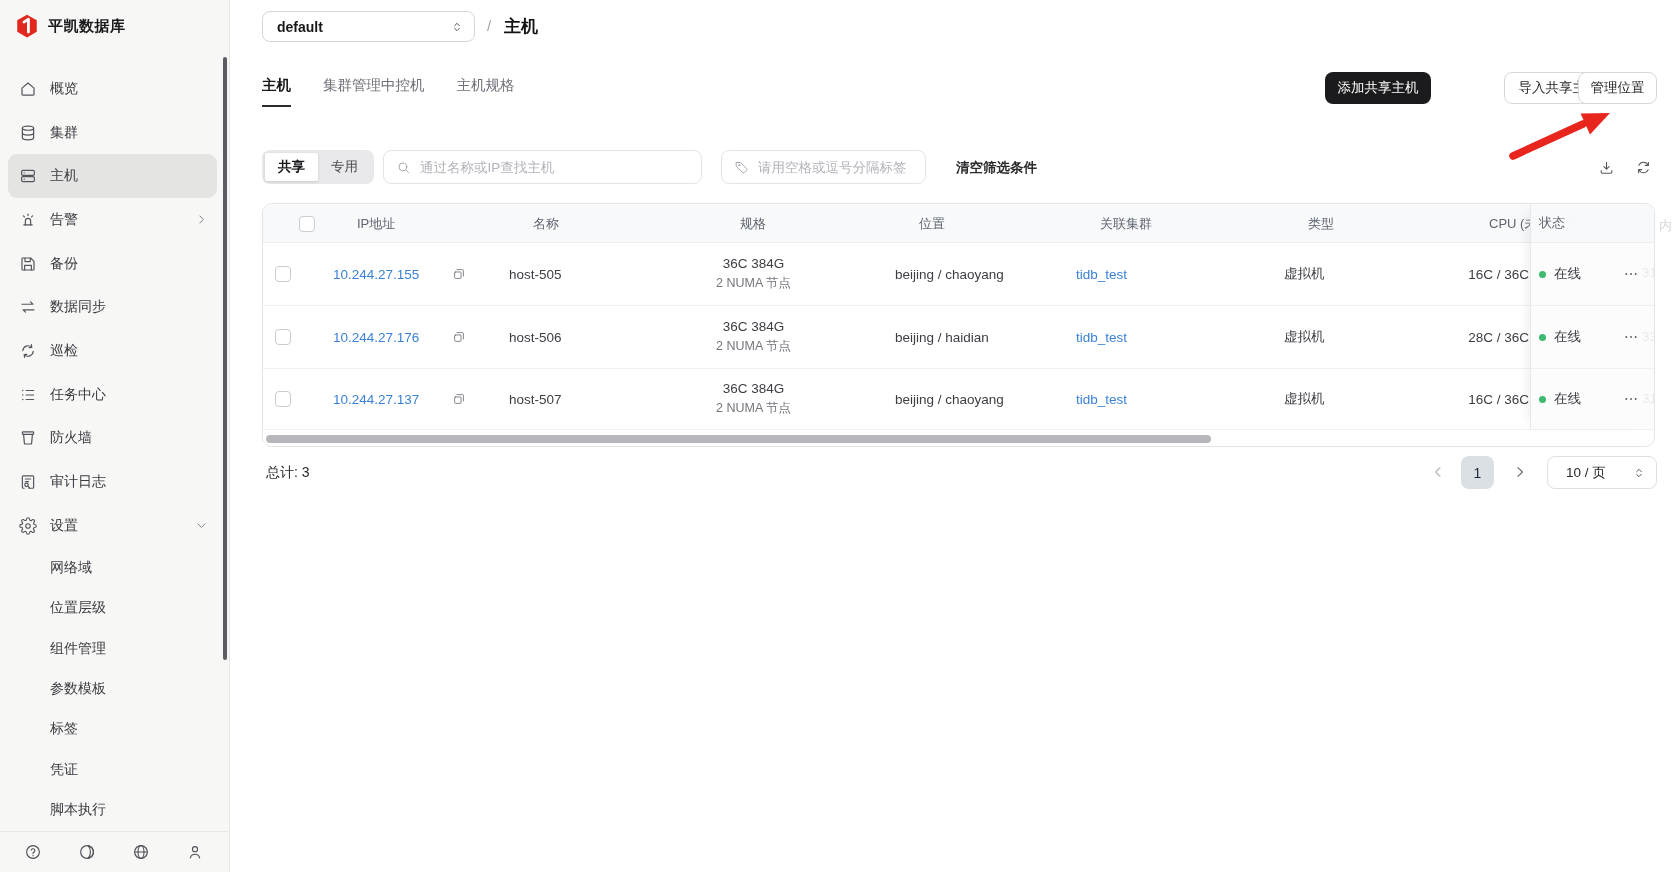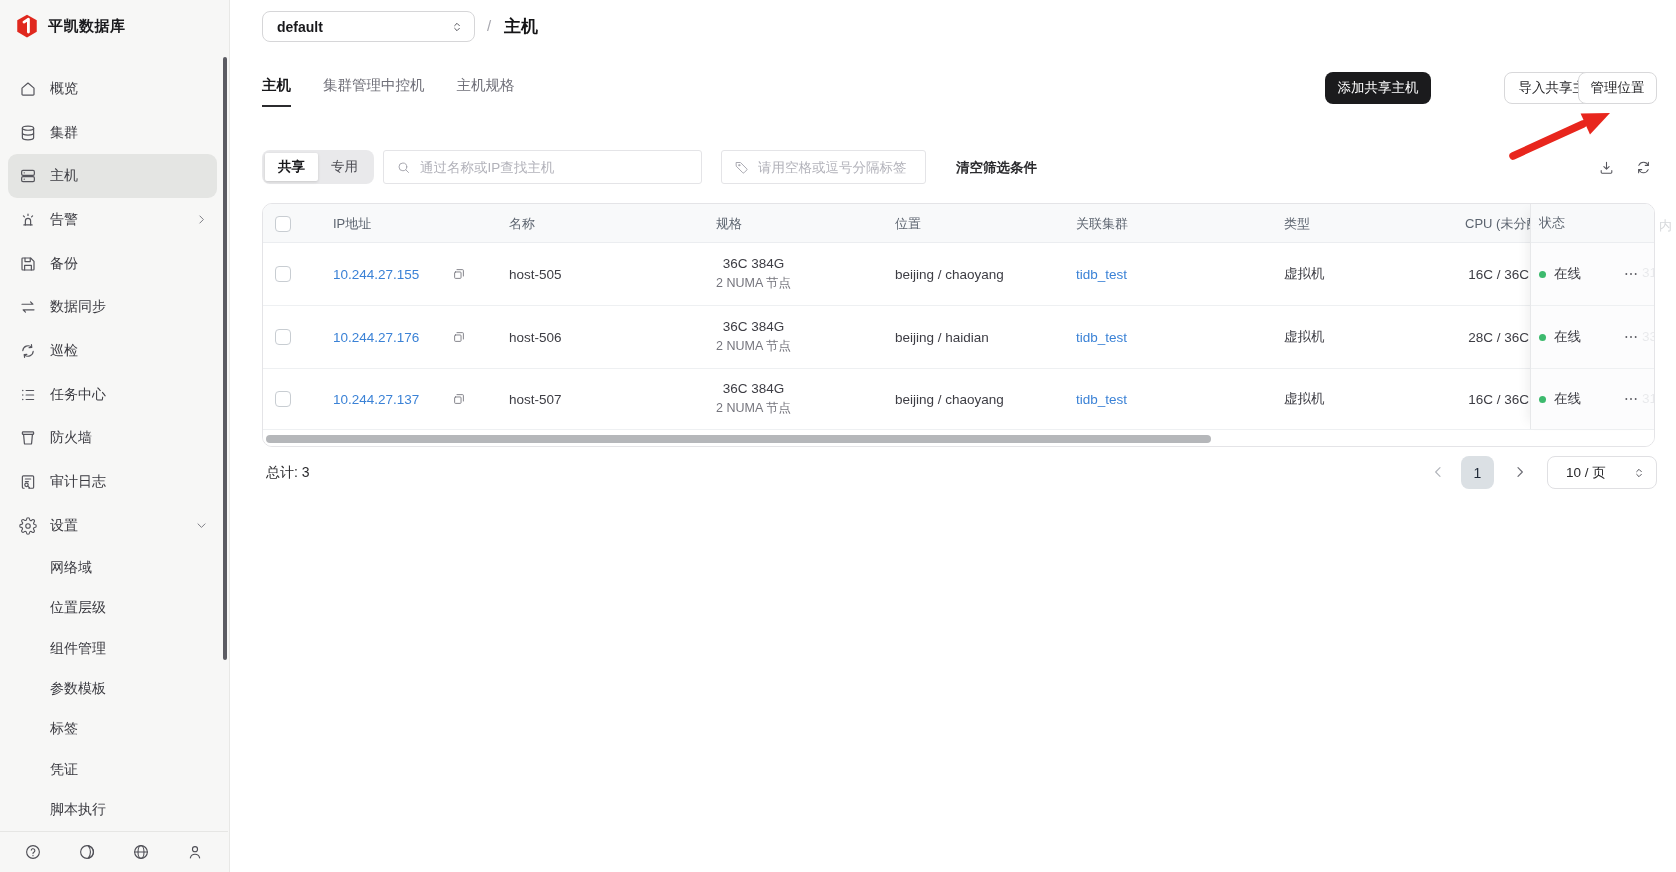--- a/index.html
+++ b/index.html
@@ -38,35 +38,35 @@
   .btn { position:absolute; top:72px; height:32px; border-radius:8px; display:flex; align-items:center; justify-content:center; font-size:13.5px; cursor:pointer; }
   .btn-dark { left:1325px; width:106px; background:#1b1b1d; color:#fff; }
   .btn-light { background:#fff; border:1px solid #d8d8da; color:#27272a; font-weight:500; }
   .btn-import { left:1504px; width:110px; }
   .btn-manage { left:1578px; width:79px; }
 
   
   .seg-group { position:absolute; left:262px; top:150px; height:34px; background:#e9e9eb; border-radius:8px; display:flex; align-items:center; padding:0 3px; }
   .seg { height:28px; display:flex; align-items:center; padding:0 13px; font-size:13.5px; color:#4e4e55; border-radius:2px; cursor:pointer; }
   .seg.active { background:#fff; color:#18181b; font-weight:bold; box-shadow:0 1px 3px rgba(0,0,0,.14); }
-  .f-input { position:absolute; top:150px; height:34px; background:#fff; border:1px solid #e4e4e7; border-radius:3px; display:flex; align-items:center; padding:0 12px; gap:9px; color:#a7a7b0; }
+  .f-input { position:absolute; top:150px; height:34px; background:#fff; border:1px solid #e4e4e7; border-radius:8px; display:flex; align-items:center; padding:0 12px; gap:9px; color:#a7a7b0; }
   .f-input input { border:none; outline:none; background:transparent; font-family:inherit; font-size:13.5px; color:#3a3a40; width:100%; }
   .f-input input::placeholder { color:#b2b2ba; }
   .f-icon { width:15px; height:15px; color:#a2a2ab; flex:0 0 15px; }
   .f-icon svg { width:15px; height:15px; stroke-width:1.5; }
   .search-box { left:383px; width:319px; }
   .tag-box { left:721px; width:205px; }
   .clear-link { position:absolute; left:956px; top:159px; font-size:13.5px; font-weight:bold; color:#2b2b2e; cursor:pointer; }
   .tool-icon { position:absolute; top:159px; width:17px; height:17px; color:#55555c; cursor:pointer; }
   .tool-icon svg { width:17px; height:17px; stroke-width:1.5; }
 
   
   .card { position:absolute; left:262px; top:203px; width:1393px; height:244px; border:1px solid #e4e4e7; border-radius:10px; background:#fff; overflow:hidden; }
   .thead { position:absolute; left:0; top:0; right:0; height:39px; background:#f8f9fa; border-bottom:1px solid #ebedf0; }
-  .th { position:absolute; top:0; height:39px; display:flex; align-items:center; font-size:13px; color:#5d6570; white-space:nowrap; }
+  .th { position:absolute; top:0; height:39px; display:flex; align-items:center; font-size:13px; color:#5d6570; white-space:nowrap;margin-left:24px; }
   .trow { position:absolute; left:0; right:0; }
   .trow + .trow { border-top:1px solid #eef0f2; }
   .td { position:absolute; top:0; height:100%; display:flex; align-items:center; font-size:13.5px; color:#3d3d44; white-space:nowrap;gap:23px; }
   .checkbox { width:16px; height:16px; border:1.5px solid #c8cdd2; border-radius:4px; background:#fff; cursor:pointer; }
   .ip-link { color:#3b82d6; cursor:pointer; }
   .copy-ic { width:14px; height:14px; color:#73737b; margin-left:10px; cursor:pointer; }
   .copy-ic svg { width:14px; height:14px; stroke-width:1.5; }
   .spec { display:flex; flex-direction:column; justify-content:center; gap:4px; }
   .spec .l1 { font-size:13.5px; color:#3d3d44; }
   .spec .l2 { font-size:12.5px; color:#75757d; }

